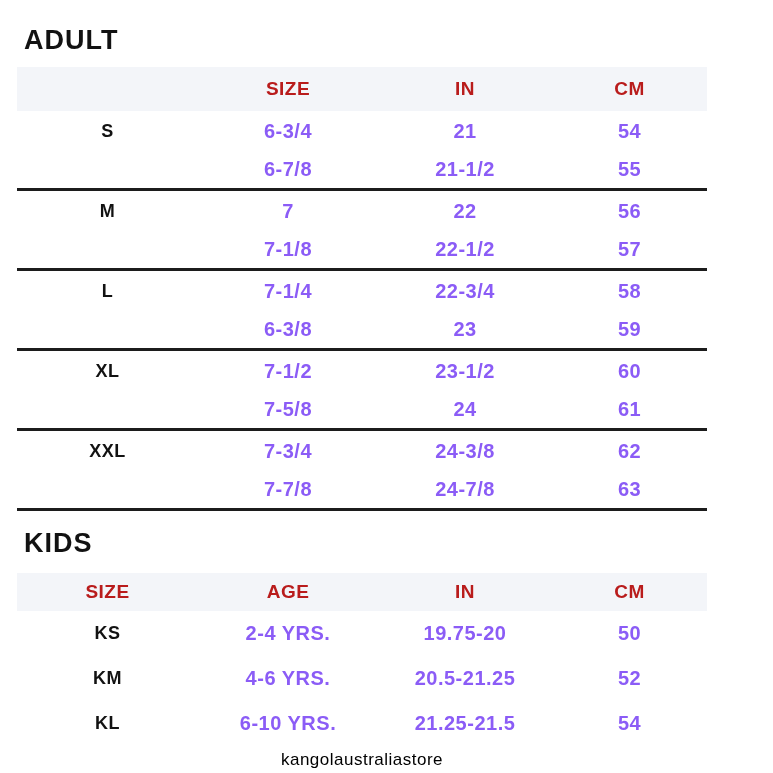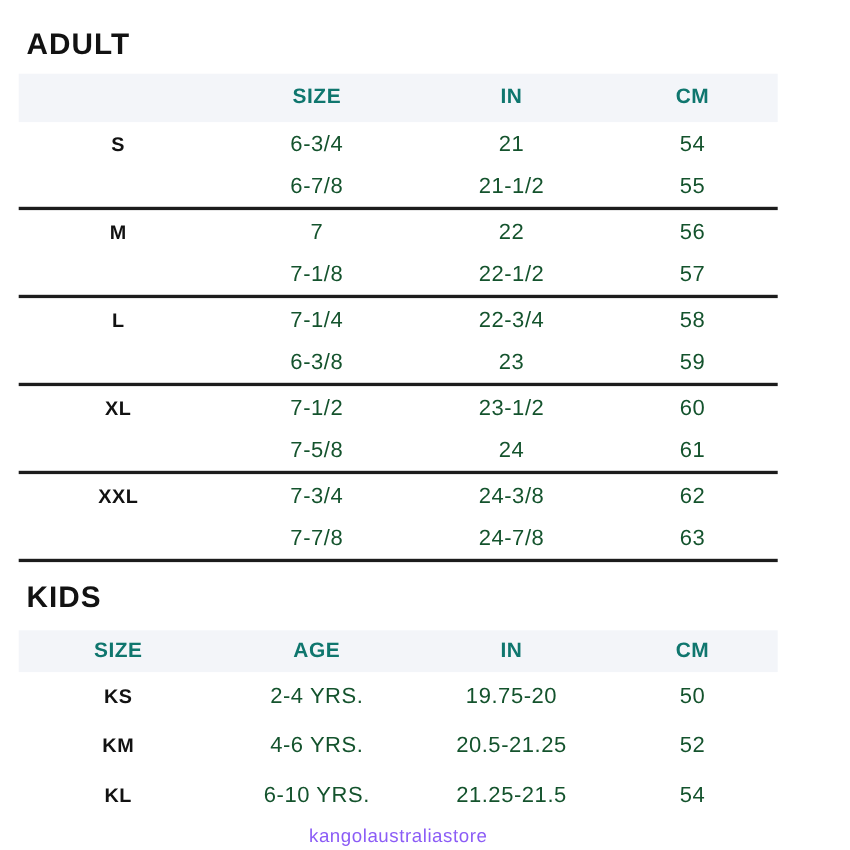--- a/index.html
+++ b/index.html
@@ -30,47 +30,47 @@
     align-items: center;
     text-align: center;
   }
 
   .header-band {
     background: #f3f5f9;
     height: 44px;
     font-weight: bold;
     font-size: 19px;
     letter-spacing: 0.5px;
-    color: #0f766e;
+    color: #b91c1c;
   }
   .header-band.kids-band { height: 38px; }
 
   .data-row { height: 40px; }
   .kids-table .data-row { height: 45px; }
 
   .data-row .cell {
     font-size: 20px;
-    font-weight: normal;
-    color: #14532d;
+    font-weight: bold;
+    color: #8b5cf6;
     letter-spacing: 0.5px;
   }
   .data-row .cell.row-label {
     font-size: 18px;
     font-weight: bold;
     color: #121212;
     letter-spacing: 0.5px;
   }
   .group-end { border-bottom: 3px solid #1c1c1c; }
 
   .watermark {
     width: 690px;
     text-align: center;
     margin-top: 4px;
     font-size: 17px;
-    color: #8b5cf6;
+    color: #000000;
     letter-spacing: 0.5px;
   }
 </style>
 </head>
 <body>
 
 <div class="page">
 
   <div class="section-title">ADULT</div>
 

